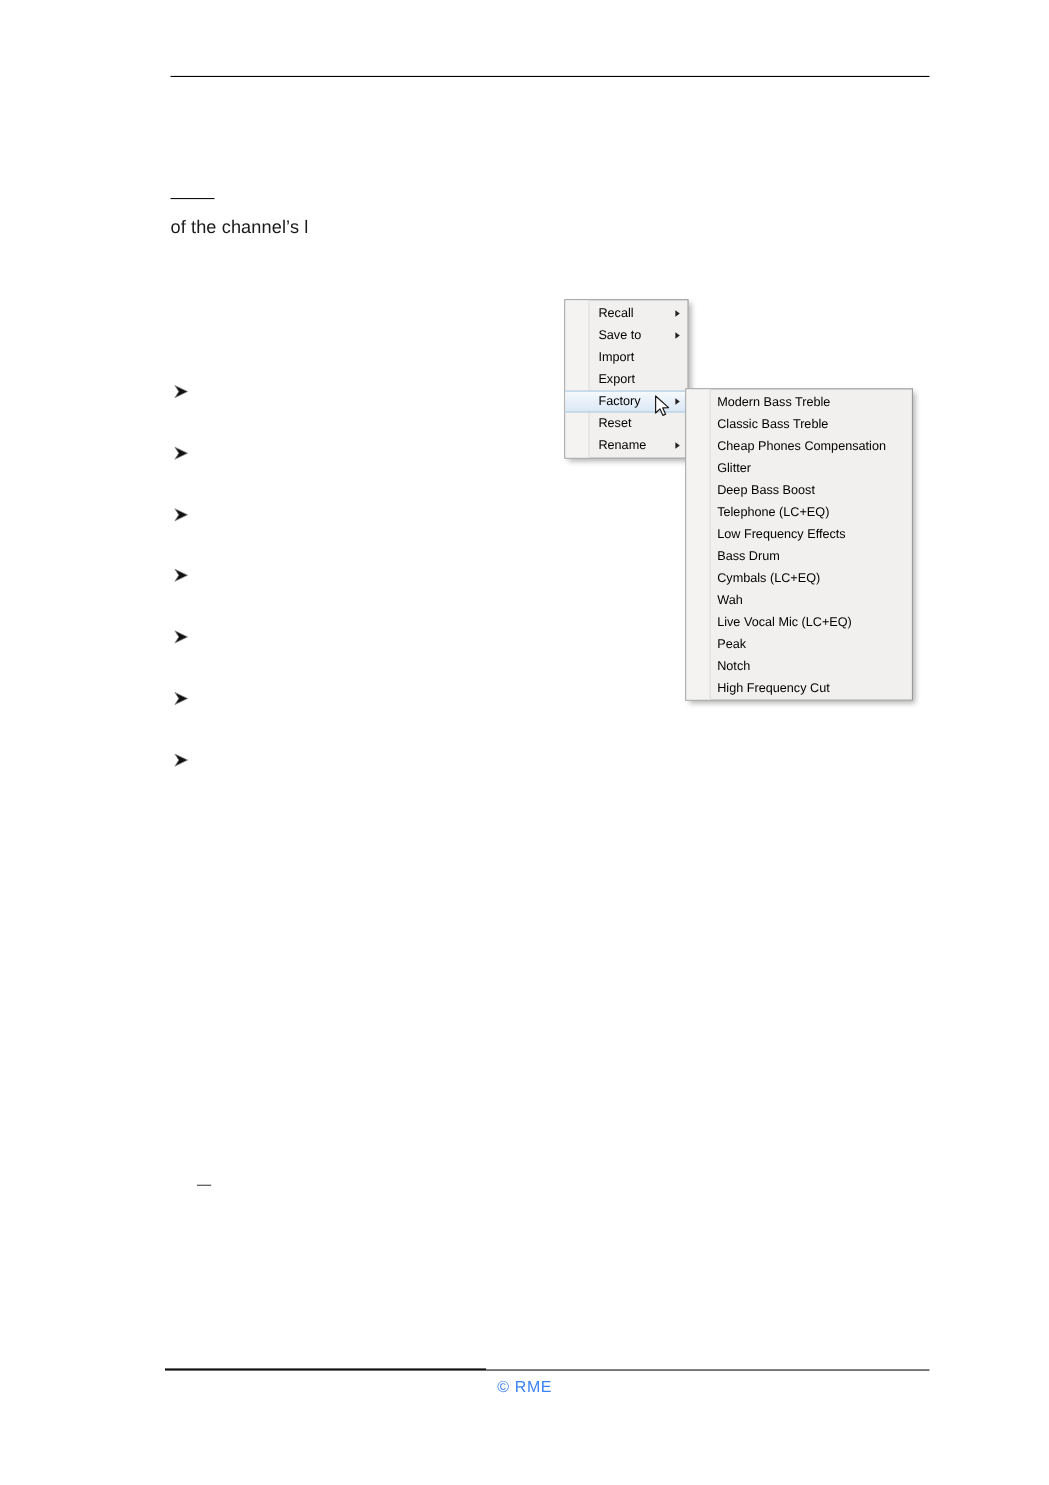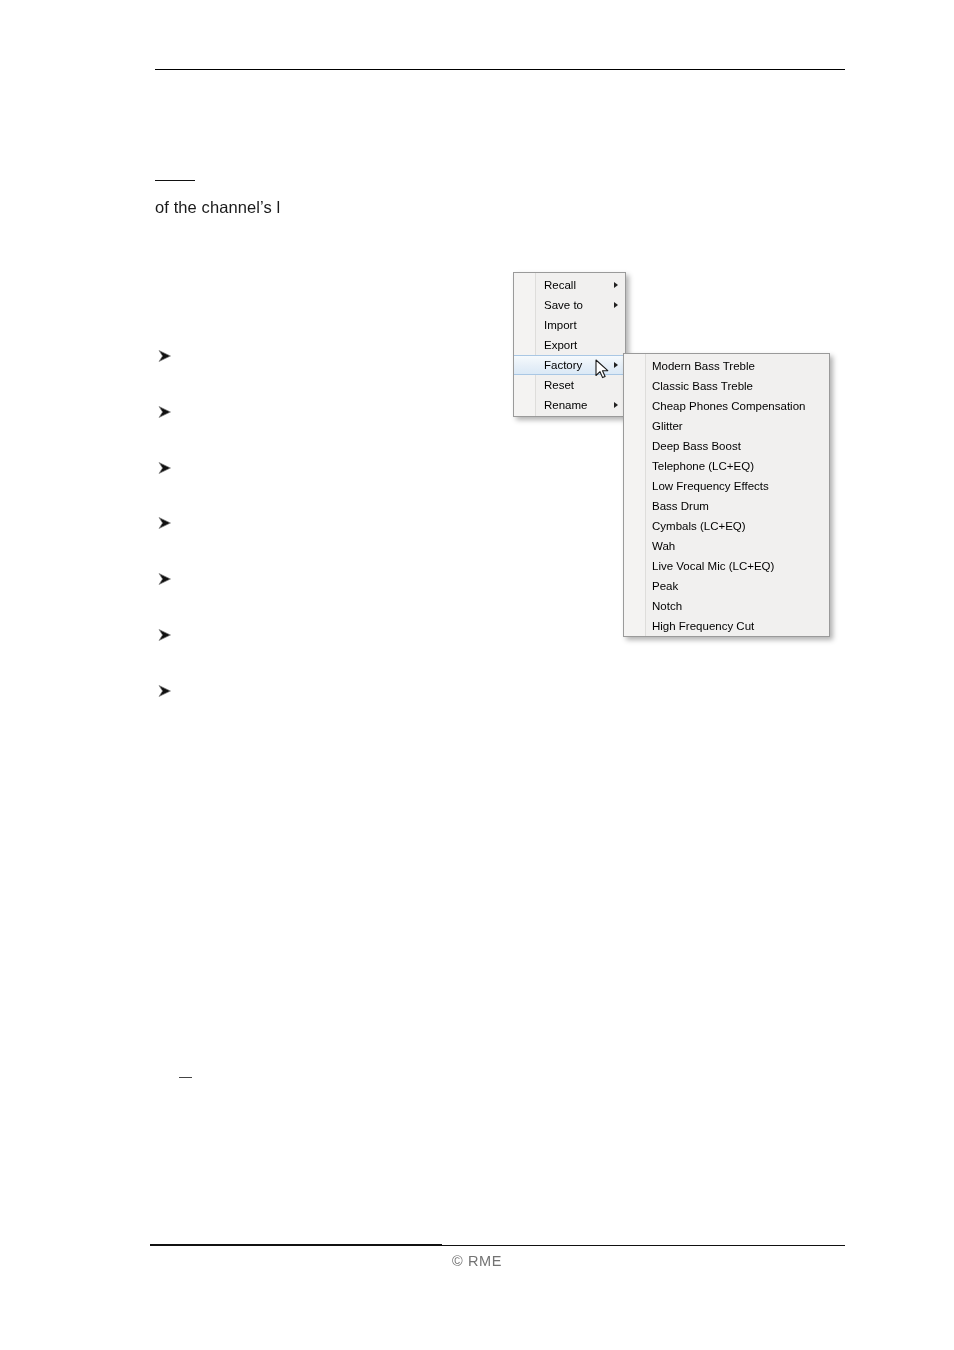--- a/index.html
+++ b/index.html
@@ -76,21 +76,21 @@
     border-top: 1.6px solid #444444;
   }
 
   .footer-credit {
     position: absolute;
     left: 0;
     top: 1253px;
     width: 954px;
     text-align: center;
     font-size: 14.5px;
-    color: #737373;
+    color: #3b82f6;
     letter-spacing: 0.6px;
   }
 
   
   .bullet {
     position: absolute;
     left: 156px;
     width: 20px;
     height: 20px;
     font-size: 16px;

